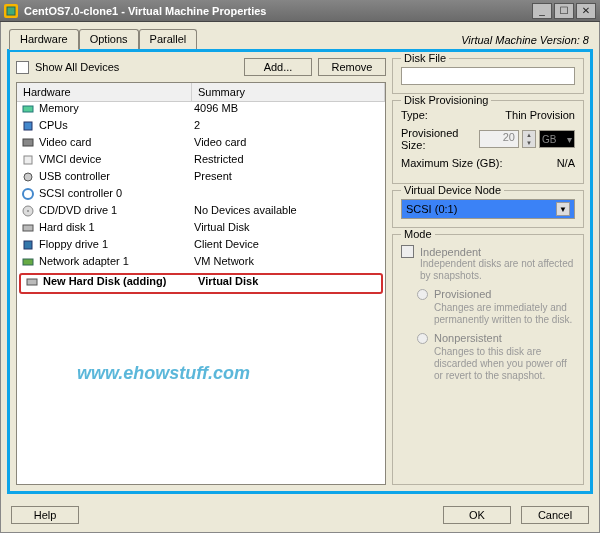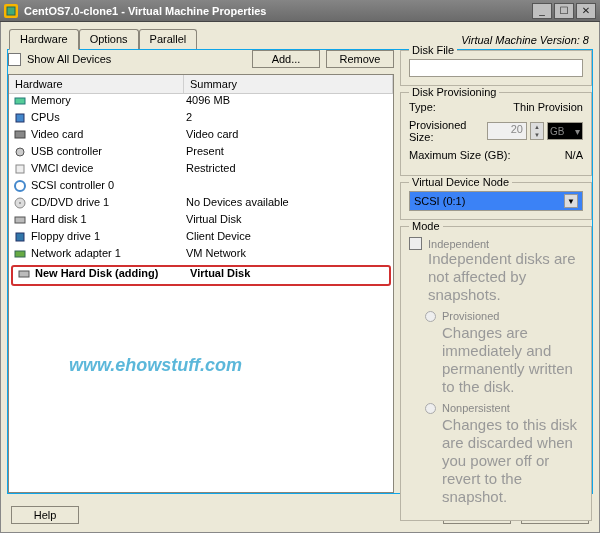--- a/index.html
+++ b/index.html
@@ -71,24 +71,25 @@
     top: 1px;
     font-size: 11px;
     color: #000;
   }
   .tab.active {
     background: #ECE9D8;
     border-bottom: 1px solid #ECE9D8;
     z-index: 2;
   }
   .tab-body {
-    border: 1px solid #0ea5e9;
+    border: 3px solid #0ea5e9;
     height: 445px;
     display: flex;
     gap: 6px;
+    padding: 6px;
     background: #ECE9D8;
     position: relative;
     z-index: 1;
   }
   .left-pane {
     flex: 1;
     display: flex;
     flex-direction: column;
   }
   .toprow {
@@ -216,21 +217,21 @@
     width: 100%; height: 20px; border: 1px solid #9e9a8d; background: #3b82f6;
     display:flex; align-items:center; justify-content:space-between; padding: 0 4px;
   }
   .vdn-select .arrow {
     width: 14px; height: 14px; background: #ddd; border:1px solid #999;
     display:flex; align-items:center; justify-content:center; font-size:8px;
   }
   .mode-group { color: #888; }
   .mode-group .opt { display:flex; align-items:flex-start; gap:6px; margin: 4px 0 2px 16px; }
   .radio { width:11px; height:11px; border:1px solid #aaa; border-radius:50%; background:#eee; margin-top:1px;}
-  .opt-desc { font-size: 15px; color: #999; margin-left: 33px; line-height: 1.2; margin-bottom: 6px;}
+  .opt-desc { font-size: 10px; color: #999; margin-left: 33px; line-height: 1.2; margin-bottom: 6px;}
   .mode-chk-row { display:flex; align-items:center; gap:6px; margin-top:2px;}
   .footer {
     position: absolute;
     bottom: 8px;
     left: 10px;
     right: 10px;
     display: flex;
     justify-content: space-between;
   }
   .footer .right { display: flex; gap: 10px; }
@@ -299,34 +300,34 @@
                 <svg width="12" height="12">
                   <rect x="1" y="2" width="10" height="7" fill="#888" stroke="#444"></rect>
                 </svg>
               </span>
               <span class="name">Video card</span>
               <span class="sum">Video card</span>
             </div>
             <div class="hw-row">
               <span class="icon">
                 <svg width="12" height="12">
+                  <rect x="2" y="2" width="8" height="8" fill="#eee" stroke="#888"></rect>
+                </svg>
+              </span>
+              <span class="name">VMCI device</span>
+              <span class="sum">Restricted</span>
+            </div>
+            <div class="hw-row">
+              <span class="icon">
+                <svg width="12" height="12">
                   <circle cx="6" cy="6" r="4" fill="#ccc" stroke="#555"></circle>
                 </svg>
               </span>
               <span class="name">USB controller</span>
               <span class="sum">Present</span>
-            </div>
-            <div class="hw-row">
-              <span class="icon">
-                <svg width="12" height="12">
-                  <rect x="2" y="2" width="8" height="8" fill="#eee" stroke="#888"></rect>
-                </svg>
-              </span>
-              <span class="name">VMCI device</span>
-              <span class="sum">Restricted</span>
             </div>
             <div class="hw-row">
               <span class="icon">
                 <svg width="12" height="12">
                   <circle cx="6" cy="6" r="5" fill="none" stroke="#48c" stroke-width="2"></circle>
                 </svg>
               </span>
               <span class="name">SCSI controller 0</span>
             </div>
             <div class="hw-row">

